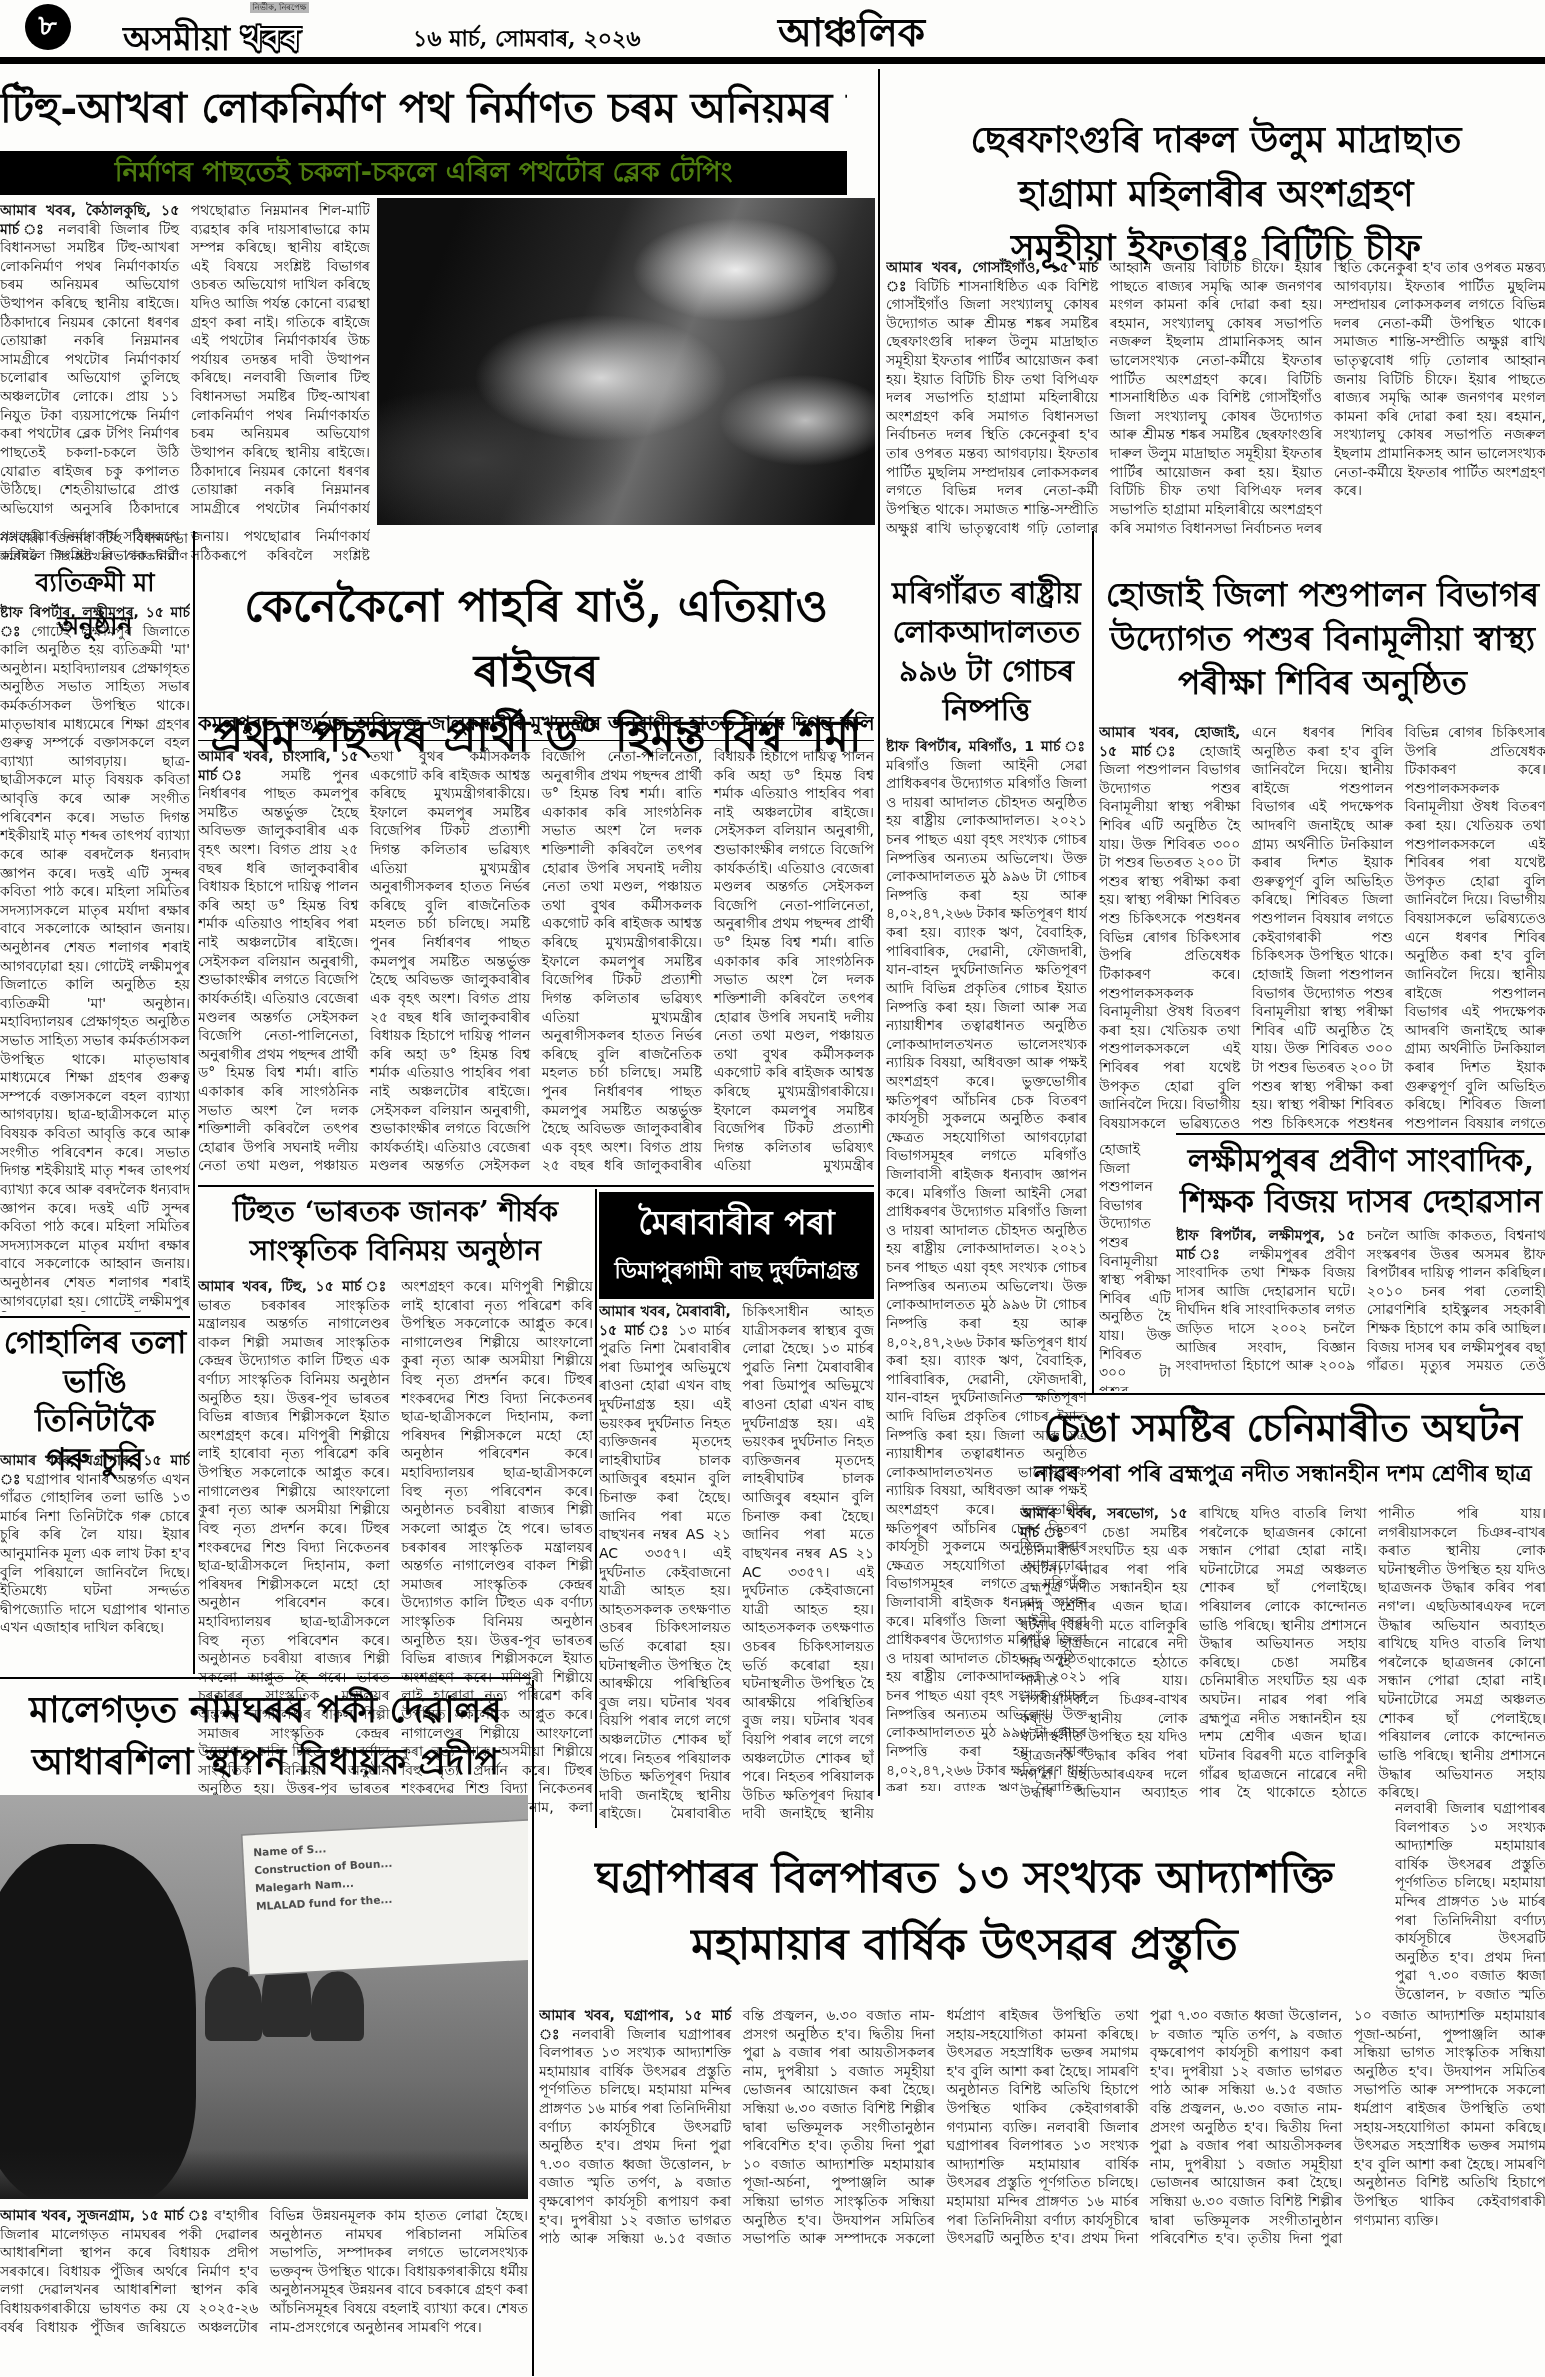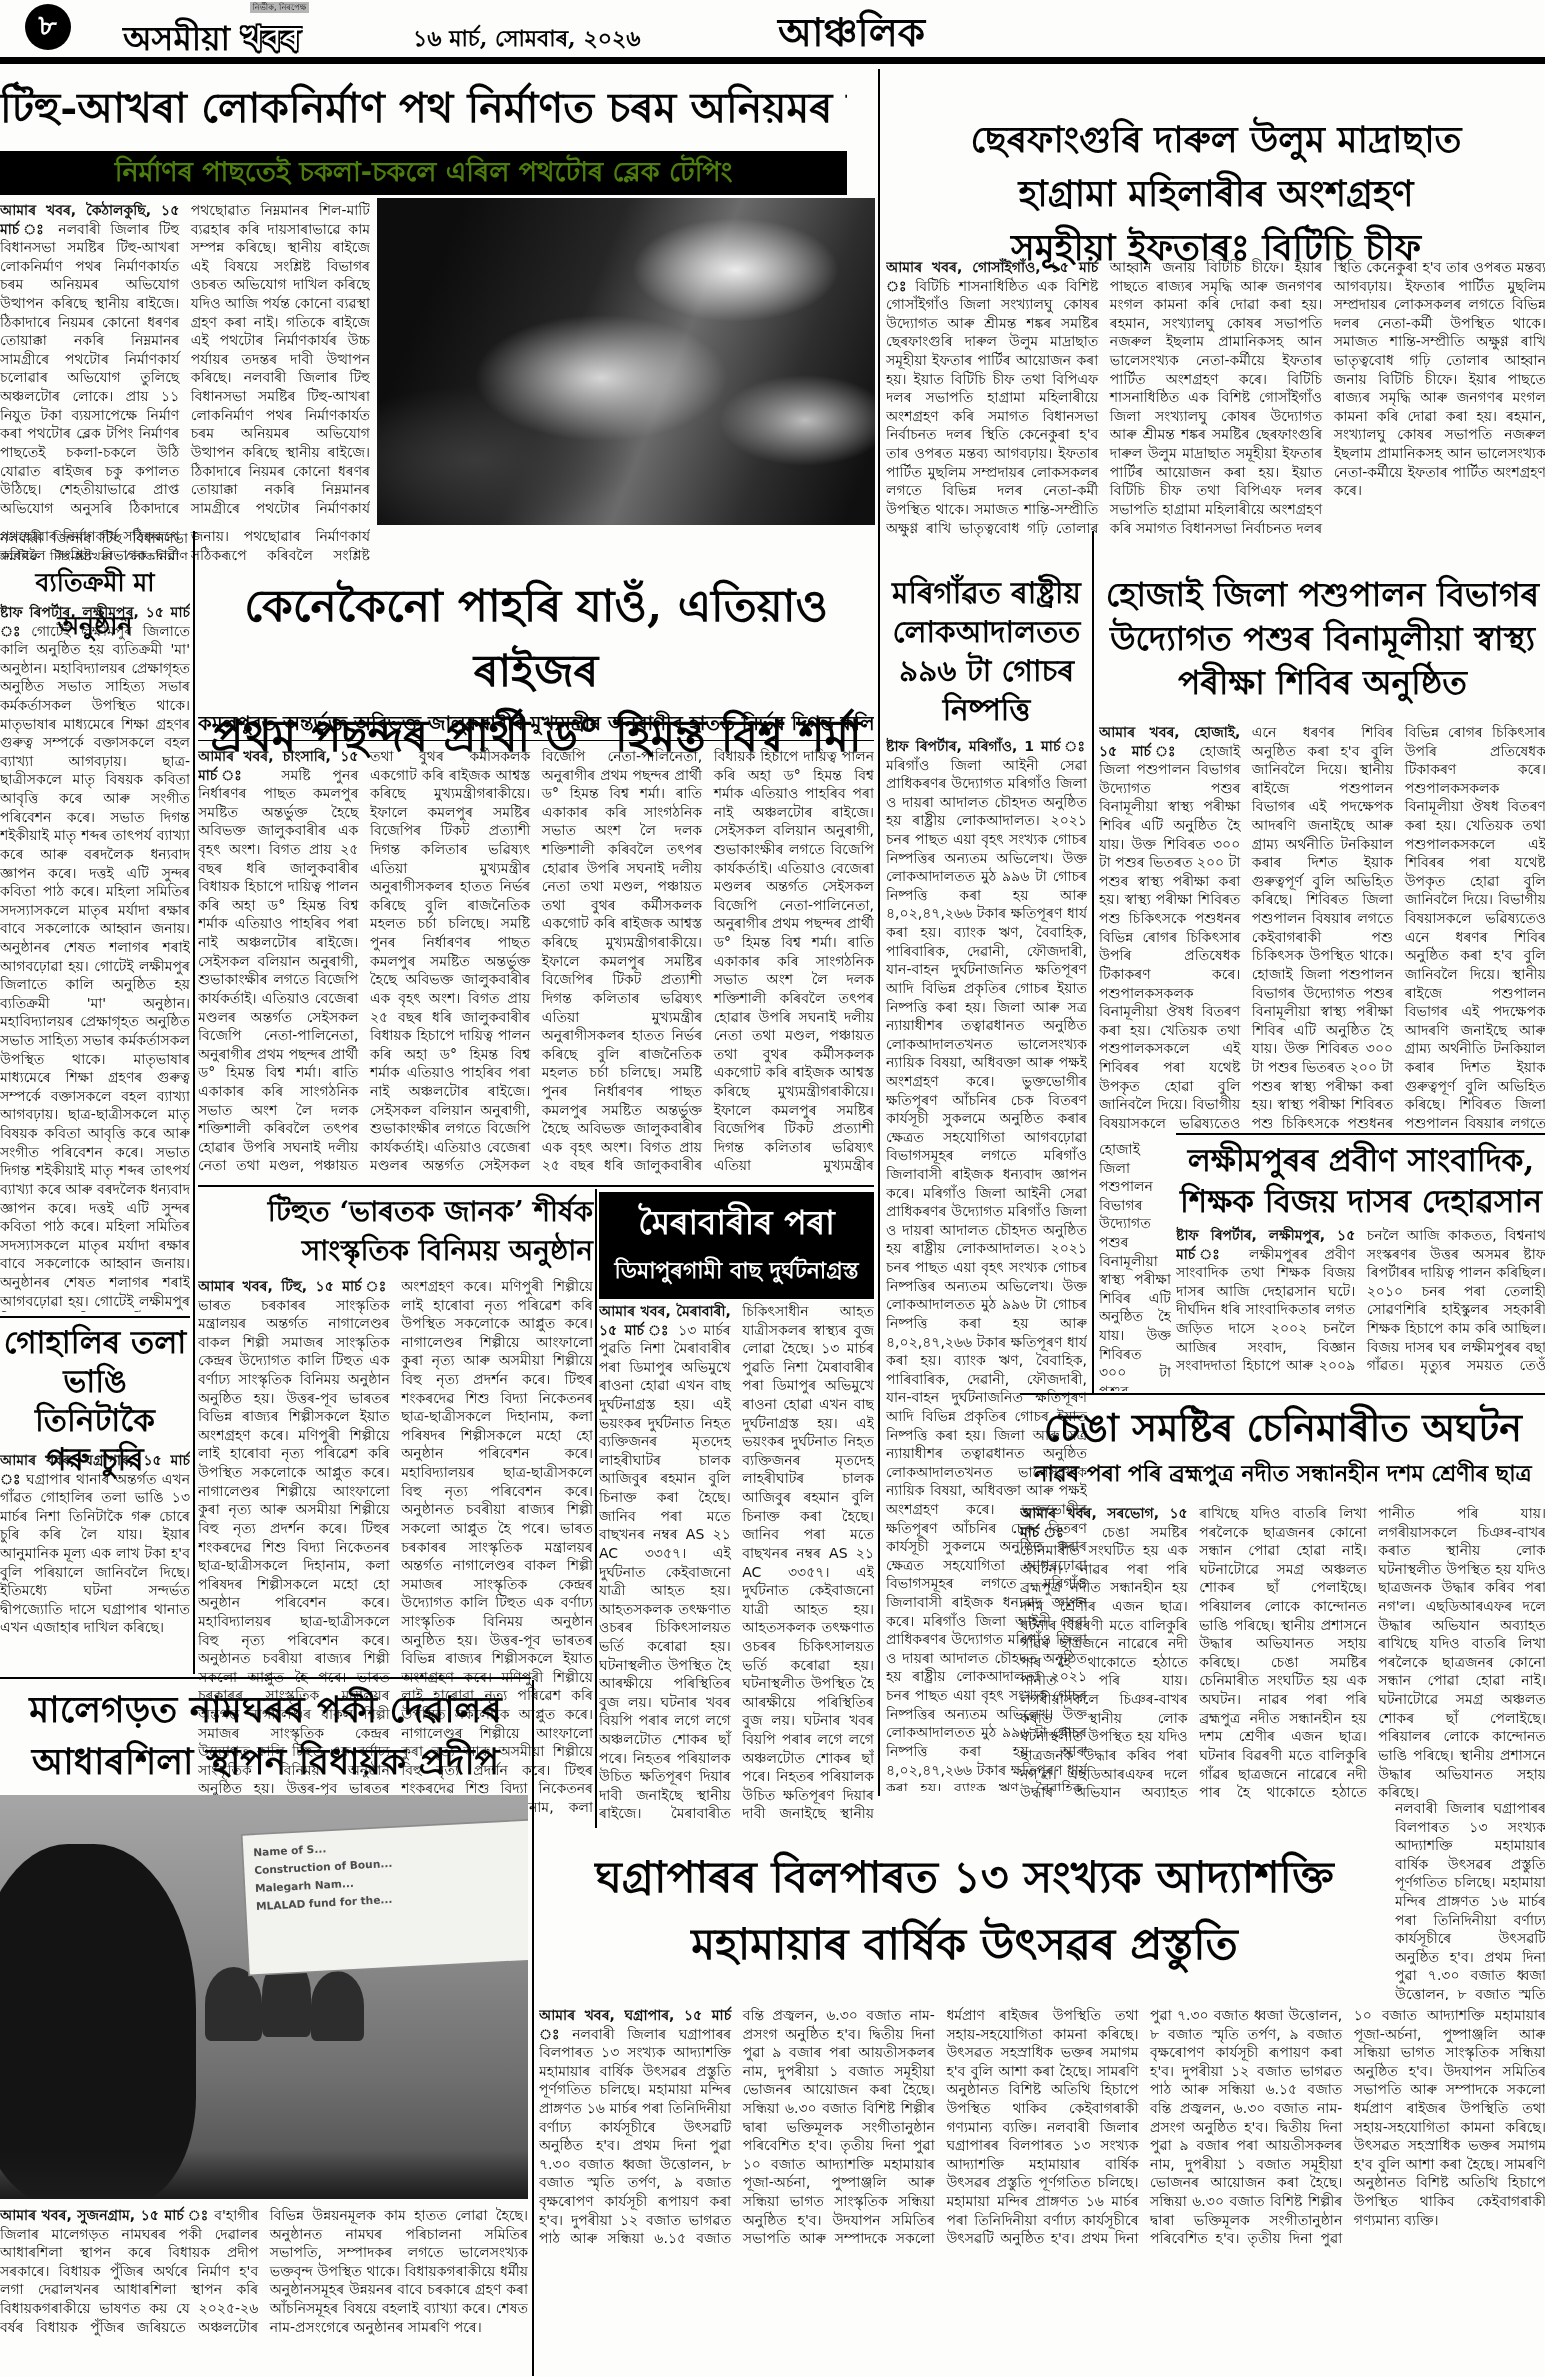--- a/index.html
+++ b/index.html
@@ -102,21 +102,21 @@
     <div>প্ৰথম পছন্দৰ প্ৰাৰ্থী ড° হিমন্ত বিশ্ব শৰ্মা</div>
   </div>
   <div class="abs hd ctr" style="left:198px;top:709px;width:676px;font-size:19.6px;white-space:nowrap;overflow:hidden;">কমলপুৰত অন্তৰ্ভুক্ত অবিভক্ত জালুকবাৰীৰ মুখ্যমন্ত্ৰীৰ অনুৰাগীৰ হাতত নিৰ্ভৰ দিগন্ত কলিতাৰ ভৱিষ্যৎ</div>
   <div class="abs hline" style="left:198px;top:740px;width:676px;height:0.8px;"></div>
   <div class="abs bd c4" style="left:198px;top:747px;width:676px;height:434px;">
     <span class="by">আমাৰ খবৰ, চাংসাৰি, ১৫ মাৰ্চ ঃ</span>
     <span>সমষ্টি পুনৰ নিৰ্ধাৰণৰ পাছত কমলপুৰ সমষ্টিত অন্তৰ্ভুক্ত হৈছে অবিভক্ত জালুকবাৰীৰ এক বৃহৎ অংশ। বিগত প্ৰায় ২৫ বছৰ ধৰি জালুকবাৰীৰ বিধায়ক হিচাপে দায়িত্ব পালন কৰি অহা ড° হিমন্ত বিশ্ব শৰ্মাক এতিয়াও পাহৰিব পৰা নাই অঞ্চলটোৰ ৰাইজে। সেইসকল বলিয়ান অনুৰাগী, শুভাকাংক্ষীৰ লগতে বিজেপি কাৰ্যকৰ্তাই। এতিয়াও বেজেৰা মণ্ডলৰ অন্তৰ্গত সেইসকল বিজেপি নেতা-পালিনেতা, অনুৰাগীৰ প্ৰথম পছন্দৰ প্ৰাৰ্থী ড° হিমন্ত বিশ্ব শৰ্মা। ৰাতি একাকাৰ কৰি সাংগঠনিক সভাত অংশ লৈ দলক শক্তিশালী কৰিবলৈ তৎপৰ হোৱাৰ উপৰি সঘনাই দলীয় নেতা তথা মণ্ডল, পঞ্চায়ত তথা বুথৰ কৰ্মীসকলক একগোট কৰি ৰাইজক আশ্বস্ত কৰিছে মুখ্যমন্ত্ৰীগৰাকীয়ে। ইফালে কমলপুৰ সমষ্টিৰ বিজেপিৰ টিকট প্ৰত্যাশী দিগন্ত কলিতাৰ ভৱিষ্যৎ এতিয়া মুখ্যমন্ত্ৰীৰ অনুৰাগীসকলৰ হাতত নিৰ্ভৰ কৰিছে বুলি ৰাজনৈতিক মহলত চৰ্চা চলিছে। সমষ্টি পুনৰ নিৰ্ধাৰণৰ পাছত কমলপুৰ সমষ্টিত অন্তৰ্ভুক্ত হৈছে অবিভক্ত জালুকবাৰীৰ এক বৃহৎ অংশ। বিগত প্ৰায় ২৫ বছৰ ধৰি জালুকবাৰীৰ বিধায়ক হিচাপে দায়িত্ব পালন কৰি অহা ড° হিমন্ত বিশ্ব শৰ্মাক এতিয়াও পাহৰিব পৰা নাই অঞ্চলটোৰ ৰাইজে। সেইসকল বলিয়ান অনুৰাগী, শুভাকাংক্ষীৰ লগতে বিজেপি কাৰ্যকৰ্তাই। এতিয়াও বেজেৰা মণ্ডলৰ অন্তৰ্গত সেইসকল বিজেপি নেতা-পালিনেতা, অনুৰাগীৰ প্ৰথম পছন্দৰ প্ৰাৰ্থী ড° হিমন্ত বিশ্ব শৰ্মা। ৰাতি একাকাৰ কৰি সাংগঠনিক সভাত অংশ লৈ দলক শক্তিশালী কৰিবলৈ তৎপৰ হোৱাৰ উপৰি সঘনাই দলীয় নেতা তথা মণ্ডল, পঞ্চায়ত তথা বুথৰ কৰ্মীসকলক একগোট কৰি ৰাইজক আশ্বস্ত কৰিছে মুখ্যমন্ত্ৰীগৰাকীয়ে। ইফালে কমলপুৰ সমষ্টিৰ বিজেপিৰ টিকট প্ৰত্যাশী দিগন্ত কলিতাৰ ভৱিষ্যৎ এতিয়া মুখ্যমন্ত্ৰীৰ অনুৰাগীসকলৰ হাতত নিৰ্ভৰ কৰিছে বুলি ৰাজনৈতিক মহলত চৰ্চা চলিছে। সমষ্টি পুনৰ নিৰ্ধাৰণৰ পাছত কমলপুৰ সমষ্টিত অন্তৰ্ভুক্ত হৈছে অবিভক্ত জালুকবাৰীৰ এক বৃহৎ অংশ। বিগত প্ৰায় ২৫ বছৰ ধৰি জালুকবাৰীৰ বিধায়ক হিচাপে দায়িত্ব পালন কৰি অহা ড° হিমন্ত বিশ্ব শৰ্মাক এতিয়াও পাহৰিব পৰা নাই অঞ্চলটোৰ ৰাইজে। সেইসকল বলিয়ান অনুৰাগী, শুভাকাংক্ষীৰ লগতে বিজেপি কাৰ্যকৰ্তাই। এতিয়াও বেজেৰা মণ্ডলৰ অন্তৰ্গত সেইসকল বিজেপি নেতা-পালিনেতা, অনুৰাগীৰ প্ৰথম পছন্দৰ প্ৰাৰ্থী ড° হিমন্ত বিশ্ব শৰ্মা। ৰাতি একাকাৰ কৰি সাংগঠনিক সভাত অংশ লৈ দলক শক্তিশালী কৰিবলৈ তৎপৰ হোৱাৰ উপৰি সঘনাই দলীয় নেতা তথা মণ্ডল, পঞ্চায়ত তথা বুথৰ কৰ্মীসকলক একগোট কৰি ৰাইজক আশ্বস্ত কৰিছে মুখ্যমন্ত্ৰীগৰাকীয়ে। ইফালে কমলপুৰ সমষ্টিৰ বিজেপিৰ টিকট প্ৰত্যাশী দিগন্ত কলিতাৰ ভৱিষ্যৎ এতিয়া মুখ্যমন্ত্ৰীৰ অনুৰাগীসকলৰ হাতত নিৰ্ভৰ কৰিছে বুলি ৰাজনৈতিক মহলত চৰ্চা চলিছে।</span>
   </div>
 
   <div class="abs hline" style="left:198px;top:1185px;width:676px;"></div>
-  <div class="abs hd ctr" style="left:198px;top:1192px;width:395px;font-size:28px;line-height:39px;text-align:right;">
+  <div class="abs hd ctr" style="left:198px;top:1192px;width:395px;font-size:28px;line-height:39px;">
     <div>টিহুত ‘ভাৰতক জানক’ শীৰ্ষক</div>
     <div>সাংস্কৃতিক বিনিময় অনুষ্ঠান</div>
   </div>
   <div class="abs bd c2" style="left:198px;top:1277px;width:395px;height:547px;">
     <span class="by">আমাৰ খবৰ, টিহু, ১৫ মাৰ্চ ঃ</span>
     <span>ভাৰত চৰকাৰৰ সাংস্কৃতিক মন্ত্ৰালয়ৰ অন্তৰ্গত নাগালেণ্ডৰ বাকল শিল্পী সমাজৰ সাংস্কৃতিক কেন্দ্ৰৰ উদ্যোগত কালি টিহুত এক বৰ্ণাঢ্য সাংস্কৃতিক বিনিময় অনুষ্ঠান অনুষ্ঠিত হয়। উত্তৰ-পূব ভাৰতৰ বিভিন্ন ৰাজ্যৰ শিল্পীসকলে ইয়াত অংশগ্ৰহণ কৰে। মণিপুৰী শিল্পীয়ে লাই হাৰোবা নৃত্য পৰিৱেশ কৰি উপস্থিত সকলোকে আপ্লুত কৰে। নাগালেণ্ডৰ শিল্পীয়ে আংফালো কুৰা নৃত্য আৰু অসমীয়া শিল্পীয়ে বিহু নৃত্য প্ৰদৰ্শন কৰে। টিহুৰ শংকৰদেৱ শিশু বিদ্যা নিকেতনৰ ছাত্ৰ-ছাত্ৰীসকলে দিহানাম, কলা পৰিষদৰ শিল্পীসকলে মহো হো অনুষ্ঠান পৰিবেশন কৰে। মহাবিদ্যালয়ৰ ছাত্ৰ-ছাত্ৰীসকলে বিহু নৃত্য পৰিবেশন কৰে। অনুষ্ঠানত চবৰীয়া ৰাজ্যৰ শিল্পী সকলো আপ্লুত হৈ পৰে। ভাৰত চৰকাৰৰ সাংস্কৃতিক মন্ত্ৰালয়ৰ অন্তৰ্গত নাগালেণ্ডৰ বাকল শিল্পী সমাজৰ সাংস্কৃতিক কেন্দ্ৰৰ উদ্যোগত কালি টিহুত এক বৰ্ণাঢ্য সাংস্কৃতিক বিনিময় অনুষ্ঠান অনুষ্ঠিত হয়। উত্তৰ-পূব ভাৰতৰ বিভিন্ন ৰাজ্যৰ শিল্পীসকলে ইয়াত অংশগ্ৰহণ কৰে। মণিপুৰী শিল্পীয়ে লাই হাৰোবা নৃত্য পৰিৱেশ কৰি উপস্থিত সকলোকে আপ্লুত কৰে। নাগালেণ্ডৰ শিল্পীয়ে আংফালো কুৰা নৃত্য আৰু অসমীয়া শিল্পীয়ে বিহু নৃত্য প্ৰদৰ্শন কৰে। টিহুৰ শংকৰদেৱ শিশু বিদ্যা নিকেতনৰ ছাত্ৰ-ছাত্ৰীসকলে দিহানাম, কলা পৰিষদৰ শিল্পীসকলে মহো হো অনুষ্ঠান পৰিবেশন কৰে। মহাবিদ্যালয়ৰ ছাত্ৰ-ছাত্ৰীসকলে বিহু নৃত্য পৰিবেশন কৰে। অনুষ্ঠানত চবৰীয়া ৰাজ্যৰ শিল্পী সকলো আপ্লুত হৈ পৰে। ভাৰত চৰকাৰৰ সাংস্কৃতিক মন্ত্ৰালয়ৰ অন্তৰ্গত নাগালেণ্ডৰ বাকল শিল্পী সমাজৰ সাংস্কৃতিক কেন্দ্ৰৰ উদ্যোগত কালি টিহুত এক বৰ্ণাঢ্য সাংস্কৃতিক বিনিময় অনুষ্ঠান অনুষ্ঠিত হয়। উত্তৰ-পূব ভাৰতৰ বিভিন্ন ৰাজ্যৰ শিল্পীসকলে ইয়াত অংশগ্ৰহণ কৰে। মণিপুৰী শিল্পীয়ে লাই হাৰোবা নৃত্য পৰিৱেশ কৰি উপস্থিত সকলোকে আপ্লুত কৰে। নাগালেণ্ডৰ শিল্পীয়ে আংফালো কুৰা নৃত্য আৰু অসমীয়া শিল্পীয়ে বিহু নৃত্য প্ৰদৰ্শন কৰে। টিহুৰ শংকৰদেৱ শিশু বিদ্যা নিকেতনৰ ছাত্ৰ-ছাত্ৰীসকলে দিহানাম, কলা পৰিষদৰ শিল্পীসকলে মহো হো অনুষ্ঠান পৰিবেশন কৰে। মহাবিদ্যালয়ৰ ছাত্ৰ-ছাত্ৰীসকলে বিহু নৃত্য পৰিবেশন কৰে। অনুষ্ঠানত চবৰীয়া ৰাজ্যৰ শিল্পী সকলো আপ্লুত হৈ পৰে।</span>
   </div>
 
   <div class="abs vline" style="left:595px;top:1189px;height:639px;"></div>
   <div class="abs revbox ctr" style="left:599px;top:1192px;width:275px;height:102px;padding-top:4.9px;">

